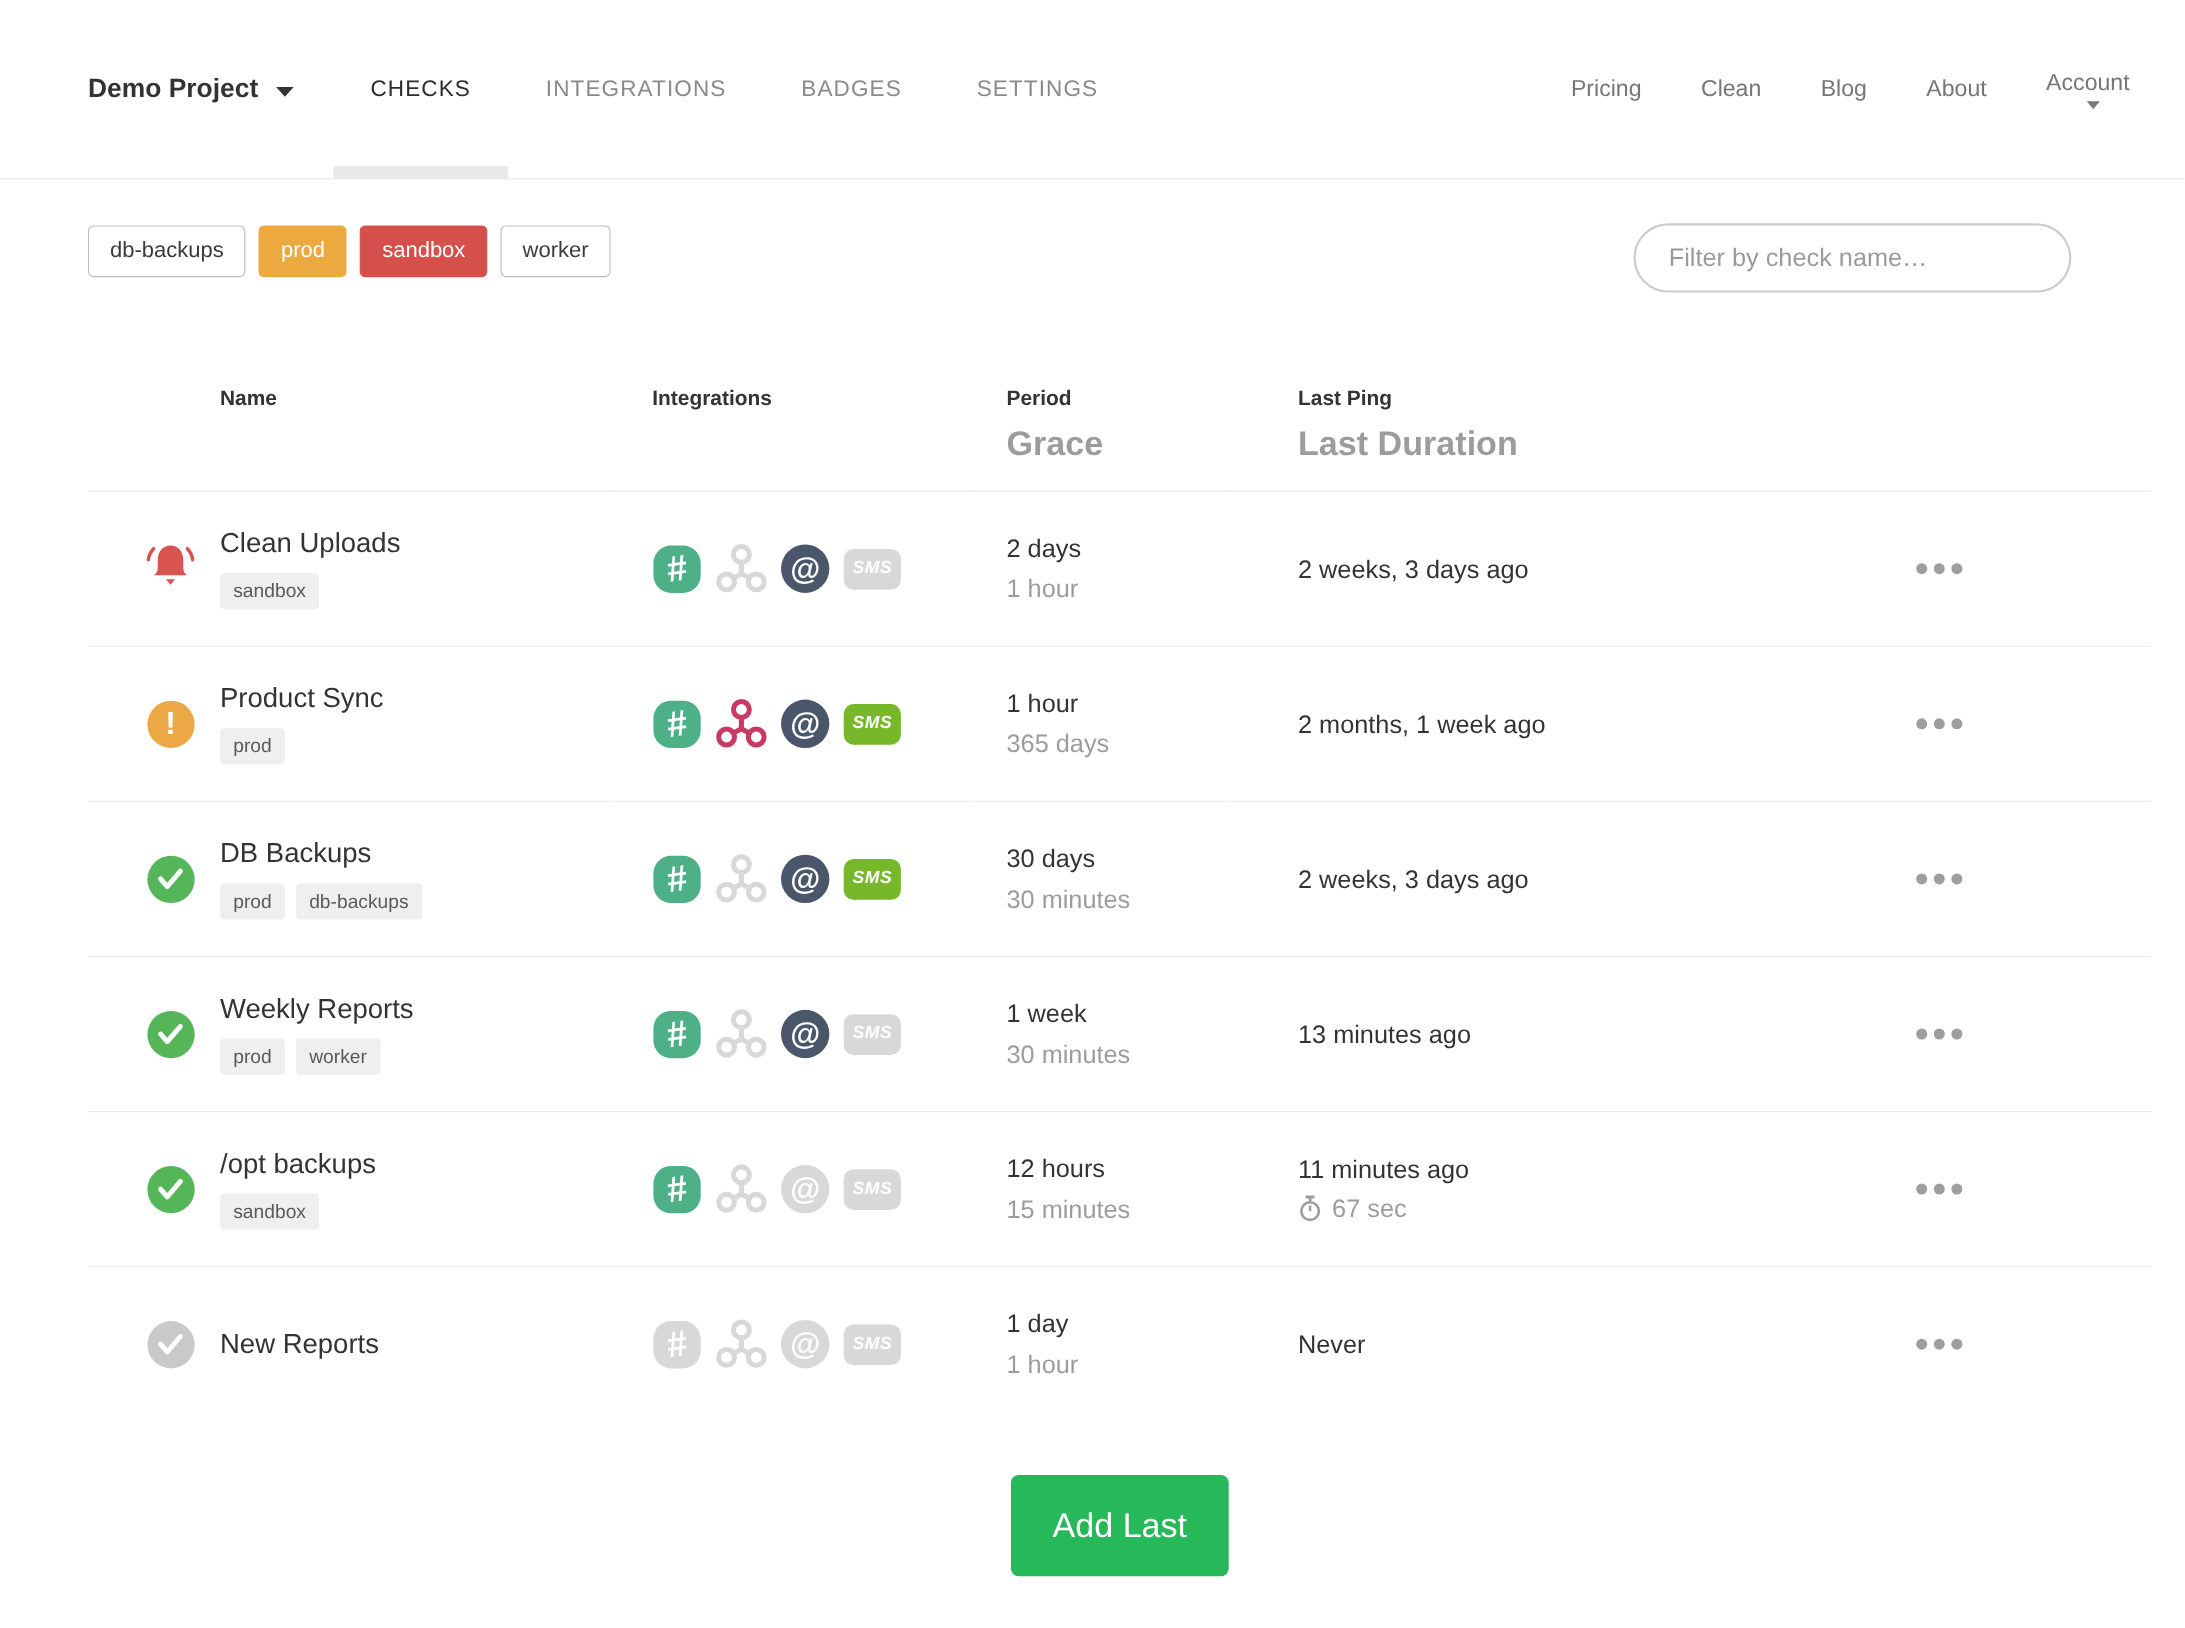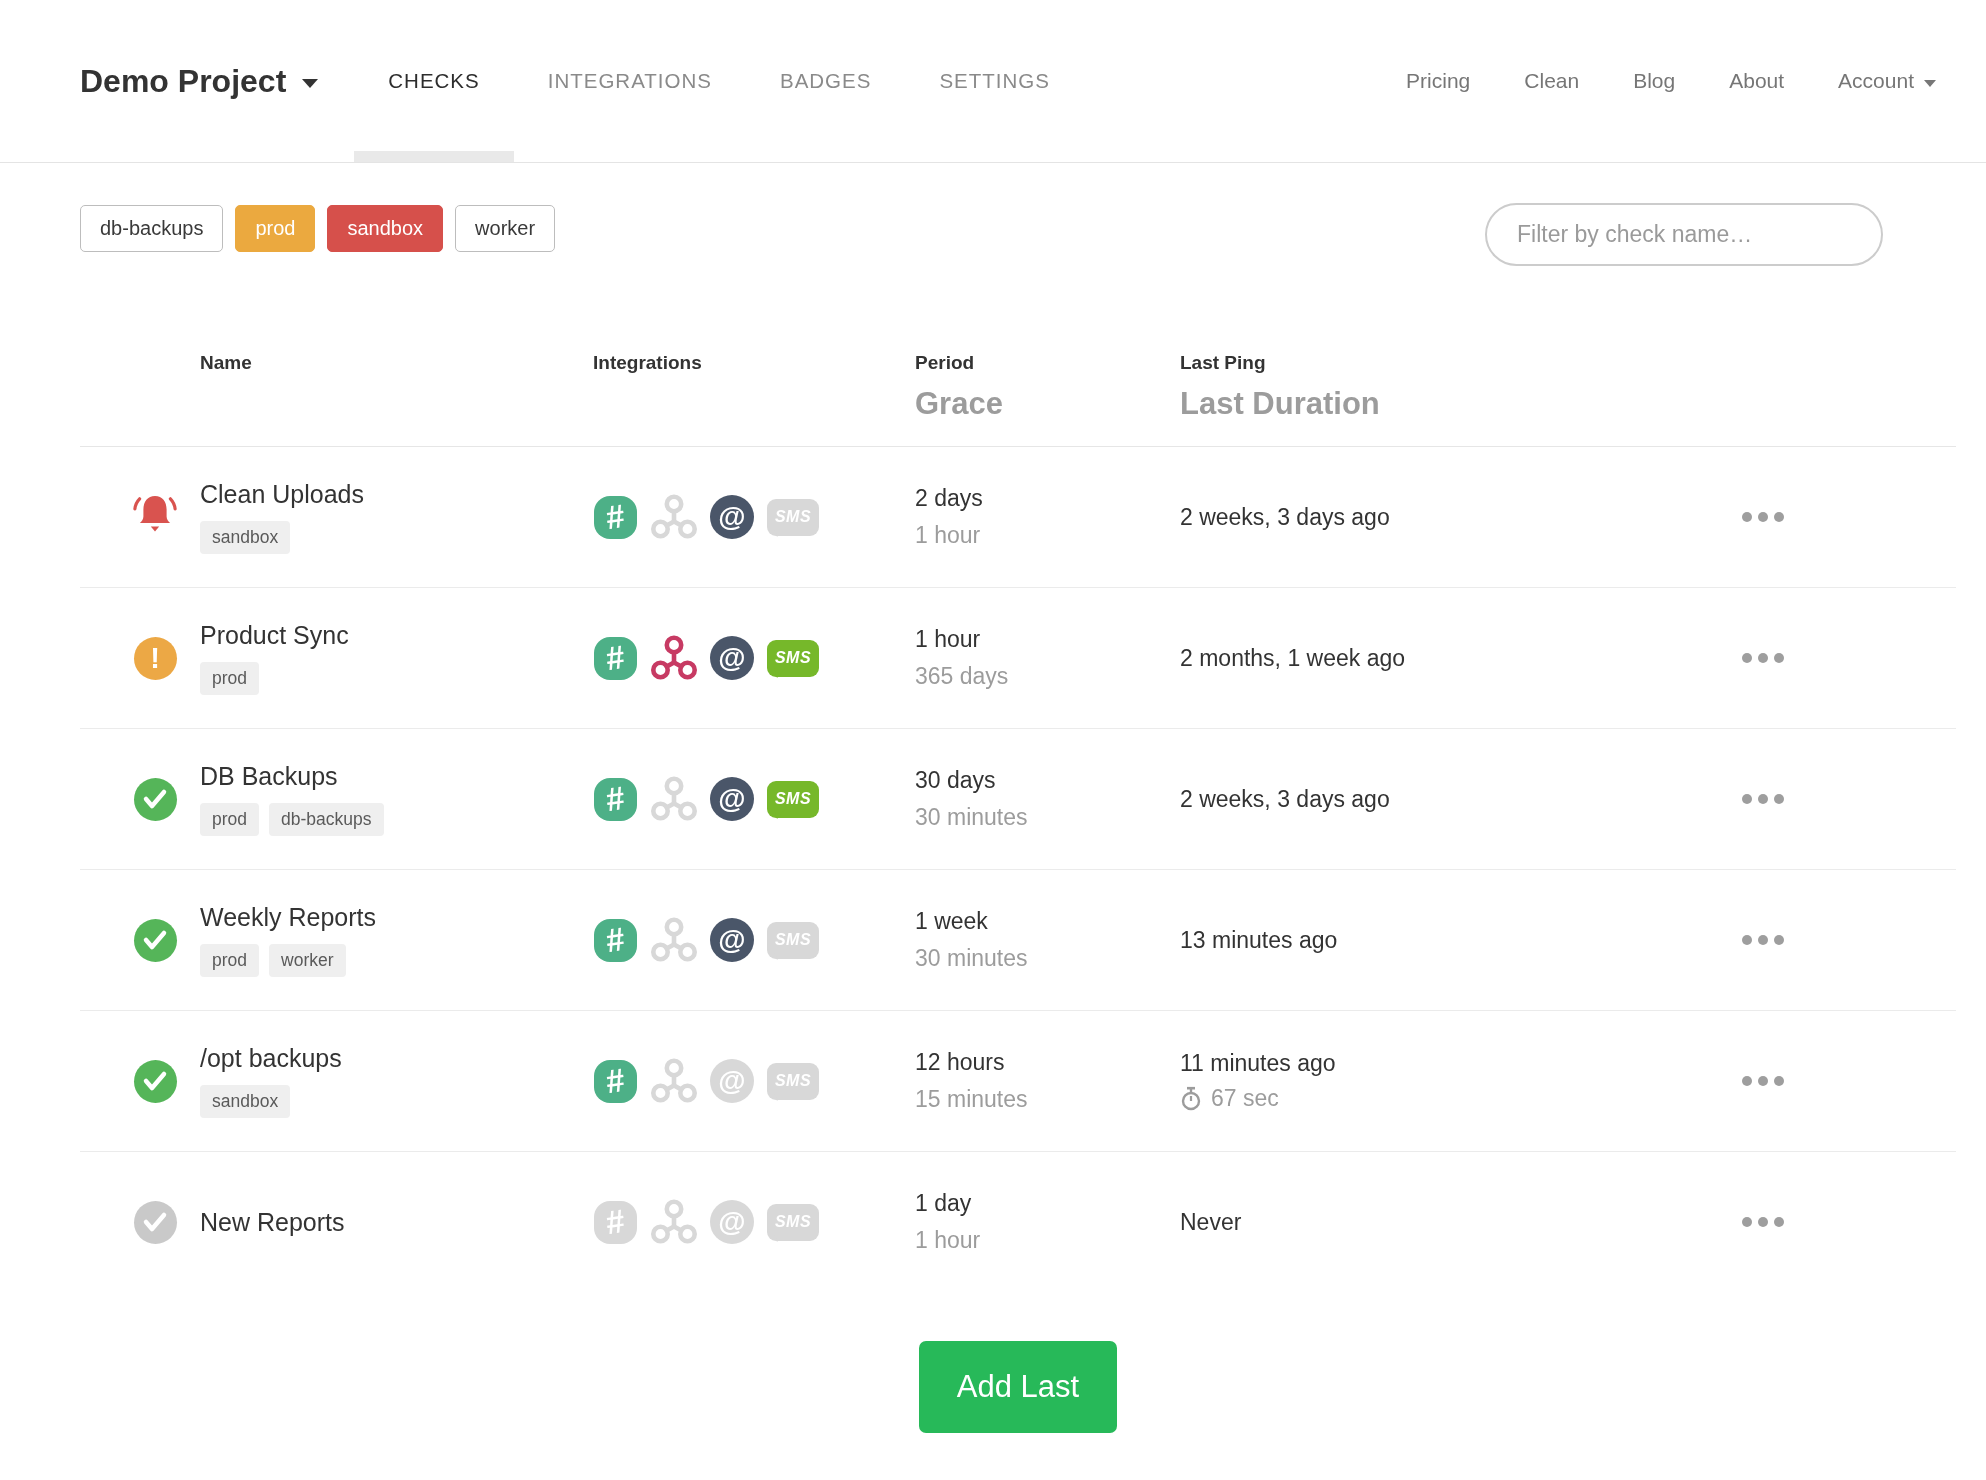--- a/index.html
+++ b/index.html
@@ -6,33 +6,33 @@
   html,body { background:#fff; }
   body {
     width: 1986px; height: 1480px; margin: 0 auto;
     font-family: "Liberation Sans", "DejaVu Sans", sans-serif;
     color:#333; overflow:hidden;
   }
 
   
   header { height:163px; border-bottom:1px solid #e4e4e4; }
   .nav-inner { margin:0 50px 0 80px; height:100%; display:flex; align-items:center; }
-  .project { display:flex; align-items:center; font-size:32px; font-weight:bold; color:#333;
+  .project { display:flex; align-items:center; font-size:24px; font-weight:bold; color:#333;
              margin-right:36px; cursor:pointer; white-space:nowrap;justify-content:flex-end; }
   .caret { width:0; height:0; border-left:8px solid transparent; border-right:8px solid transparent;
            border-top:9px solid #333; margin-left:16px; margin-top:4px; }
   .caret.gray { border-top-color:#777; border-left-width:6px; border-right-width:6px; border-top-width:7px; margin-left:10px; }
   .tab-bar { display:flex; height:100%; }
   .tab { position:relative; display:flex; align-items:center; padding:0 34px; font-size:20.5px;
          letter-spacing:1px; color:#8a8a8a; cursor:pointer; white-space:nowrap; }
   .tab.active { color:#2d2d2d; }
   .tab.active::after { content:""; position:absolute; left:0; right:0; bottom:0; height:11px; background:#e9e9e9; }
   .nav-links { margin-left:auto; display:flex; align-items:center; gap:54px; }
   .nav-link { font-size:21px; color:#767676; cursor:pointer; white-space:nowrap; }
-  .account { display:flex; align-items:center; font-size:21px; color:#767676; cursor:pointer; }
+  .account { display:flex; align-items:center; font-size:21px; color:#767676; cursor:pointer;flex-direction:column; }
 
   
   main { margin:0 30px 0 80px; }
   .toolbar { margin-top:40px; display:flex; align-items:flex-start; }
   .tag-filters { display:flex; gap:12px; padding-top:2px; }
   .tag-btn { height:47px; padding:0 19px; font-size:20px; border-radius:5px; cursor:pointer;
              border:1px solid #bdbdbd; background:#fff; color:#3a3a3a;
              font-family:inherit; }
   .tag-btn.warning { background:var(--c-tag_warning); border-color:var(--c-tag_warning); color:#fff; }
   .tag-btn.danger  { background:var(--c-tag_danger);  border-color:var(--c-tag_danger);  color:#fff; }

